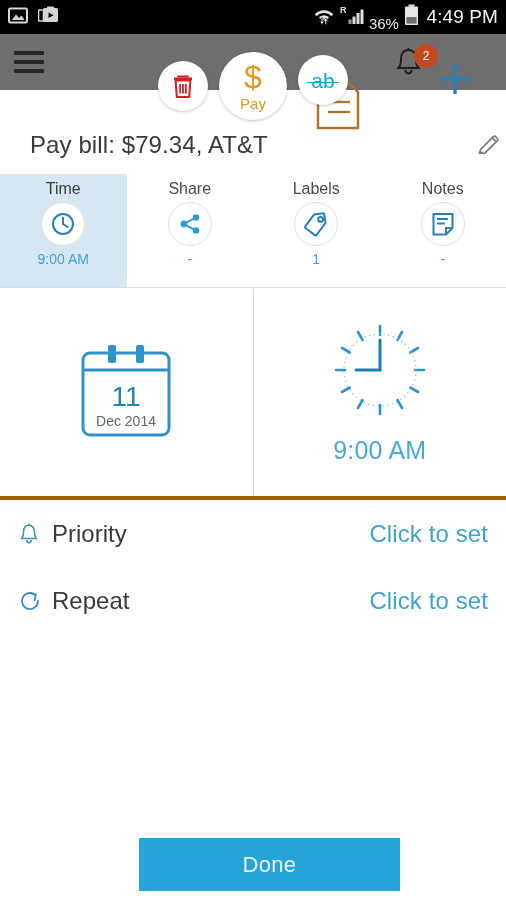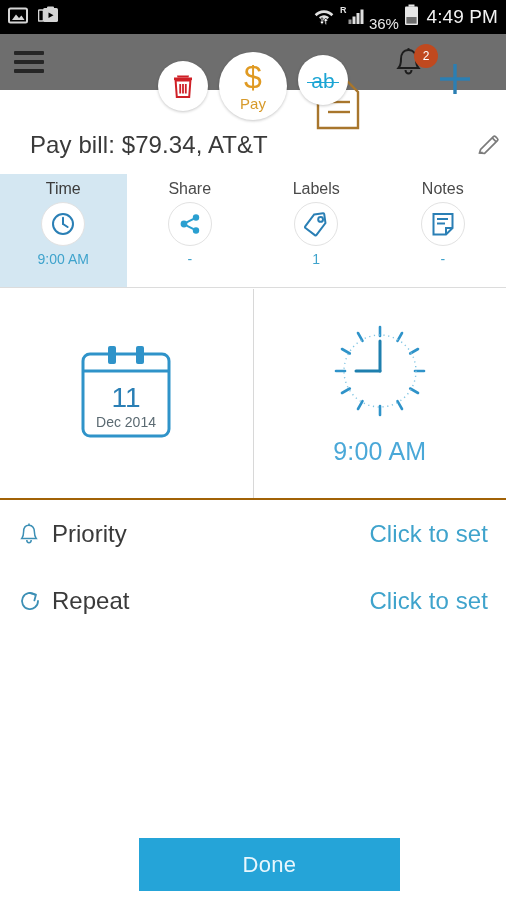--- a/index.html
+++ b/index.html
@@ -198,21 +198,21 @@
     height: 17px;
     line-height: 17px;
   }
 
   
   .cards {
     position: absolute;
     top: 289px; left: 0;
     width: 506px; height: 211px;
     display: flex;
-    border-bottom: 2px solid #a16207;
+    border-bottom: 4px solid #a16207;
   }
   .card {
     flex: 1;
     display: flex;
     flex-direction: column;
     align-items: center;
     justify-content: center;
     cursor: pointer;
   }
   .card.card-left { border-right: 1px solid #d8d8d8; }

